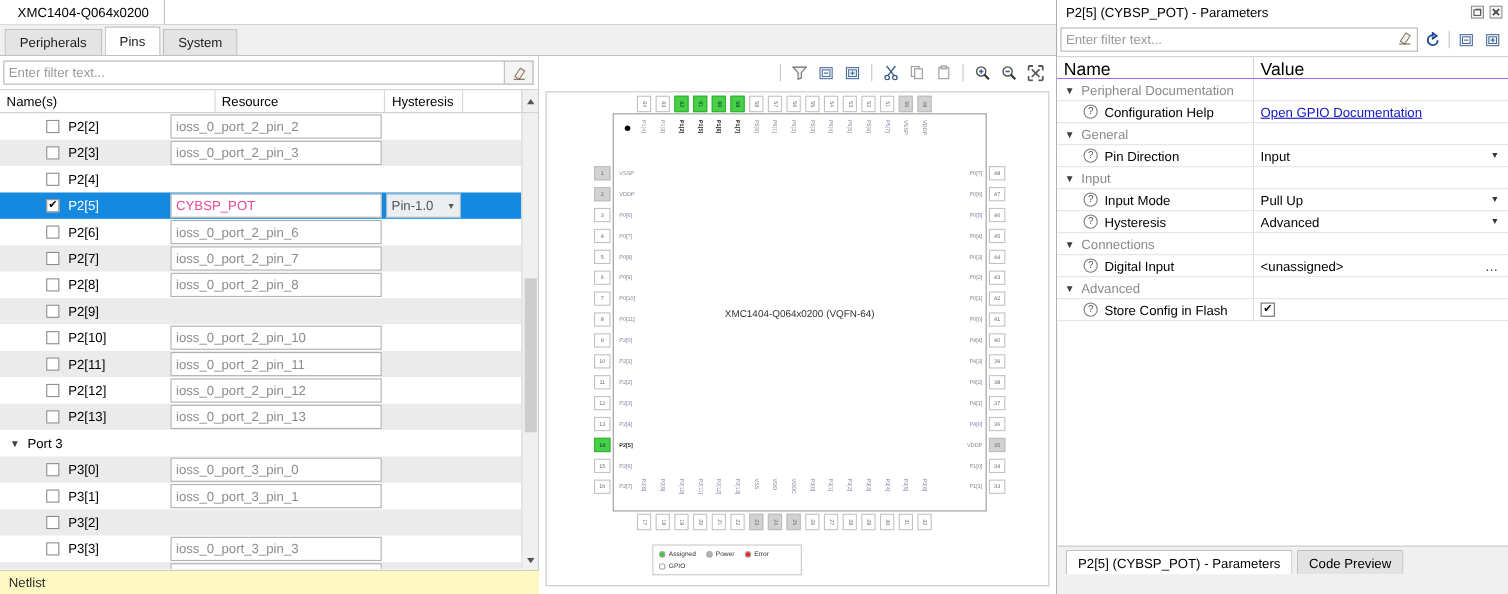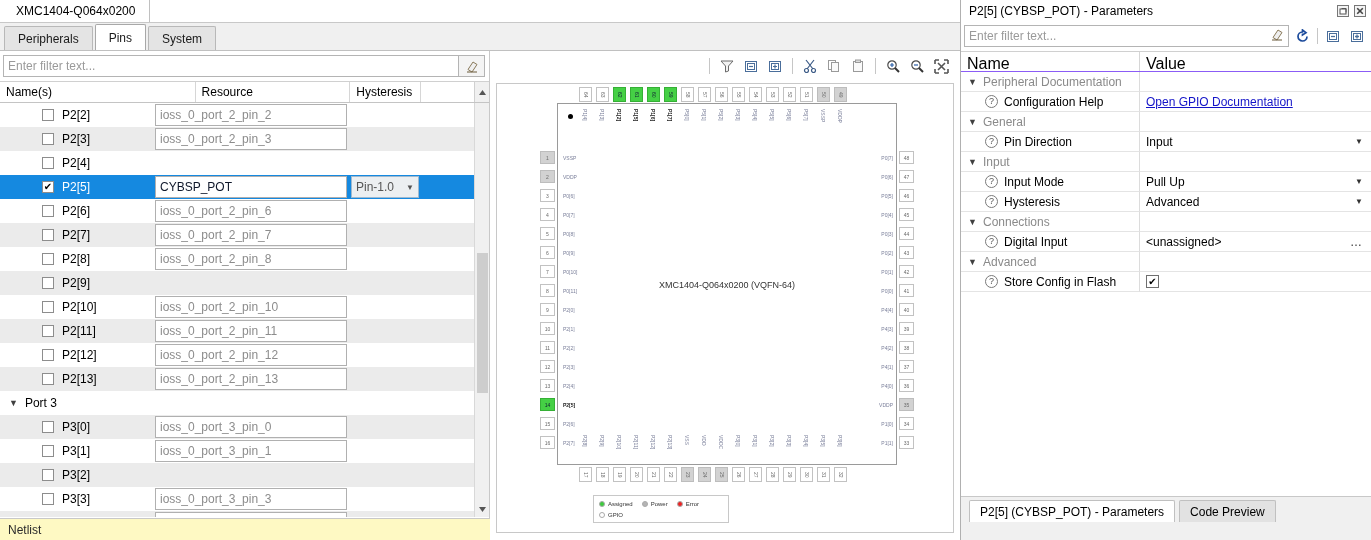--- a/index.html
+++ b/index.html
@@ -78,21 +78,21 @@
   .cbx {
     width: 12px; height: 12px; border: 1px solid #8d8d8d; background: #fff;
     margin-right: 8px; display: inline-flex; align-items: center; justify-content: center;
     font-size: 10px; line-height: 1; color: #000; flex: 0 0 auto;
   }
   .c-name { width: 196px; padding-right: 4px; }
   .name-box {
     height: 22px; border: 1px solid #b0b0b0; background: #ffffff;
     display: flex; align-items: center; padding: 0 4px; font-size: 12px; color: #8c8c8c;
   }
-  .name-box.filled { color: #0f172a; }
+  .name-box.filled { color: #ec4899; }
   .c-pers { width: 71px; padding-right: 3px; }
   .pers-box {
     height: 22px; border: 1px solid #9fb9cf; background: #eceff1;
     display: flex; align-items: center; justify-content: space-between;
     padding: 0 4px; font-size: 12px; color: #555;
   }
   .c-last { flex: 1; height: 24px; }
 
   .grp-arrow { display:inline-block; margin: 0 7px 0 9px; color: #404040; font-size: 9px; }
   .grp-label { font-size: 12px; }

